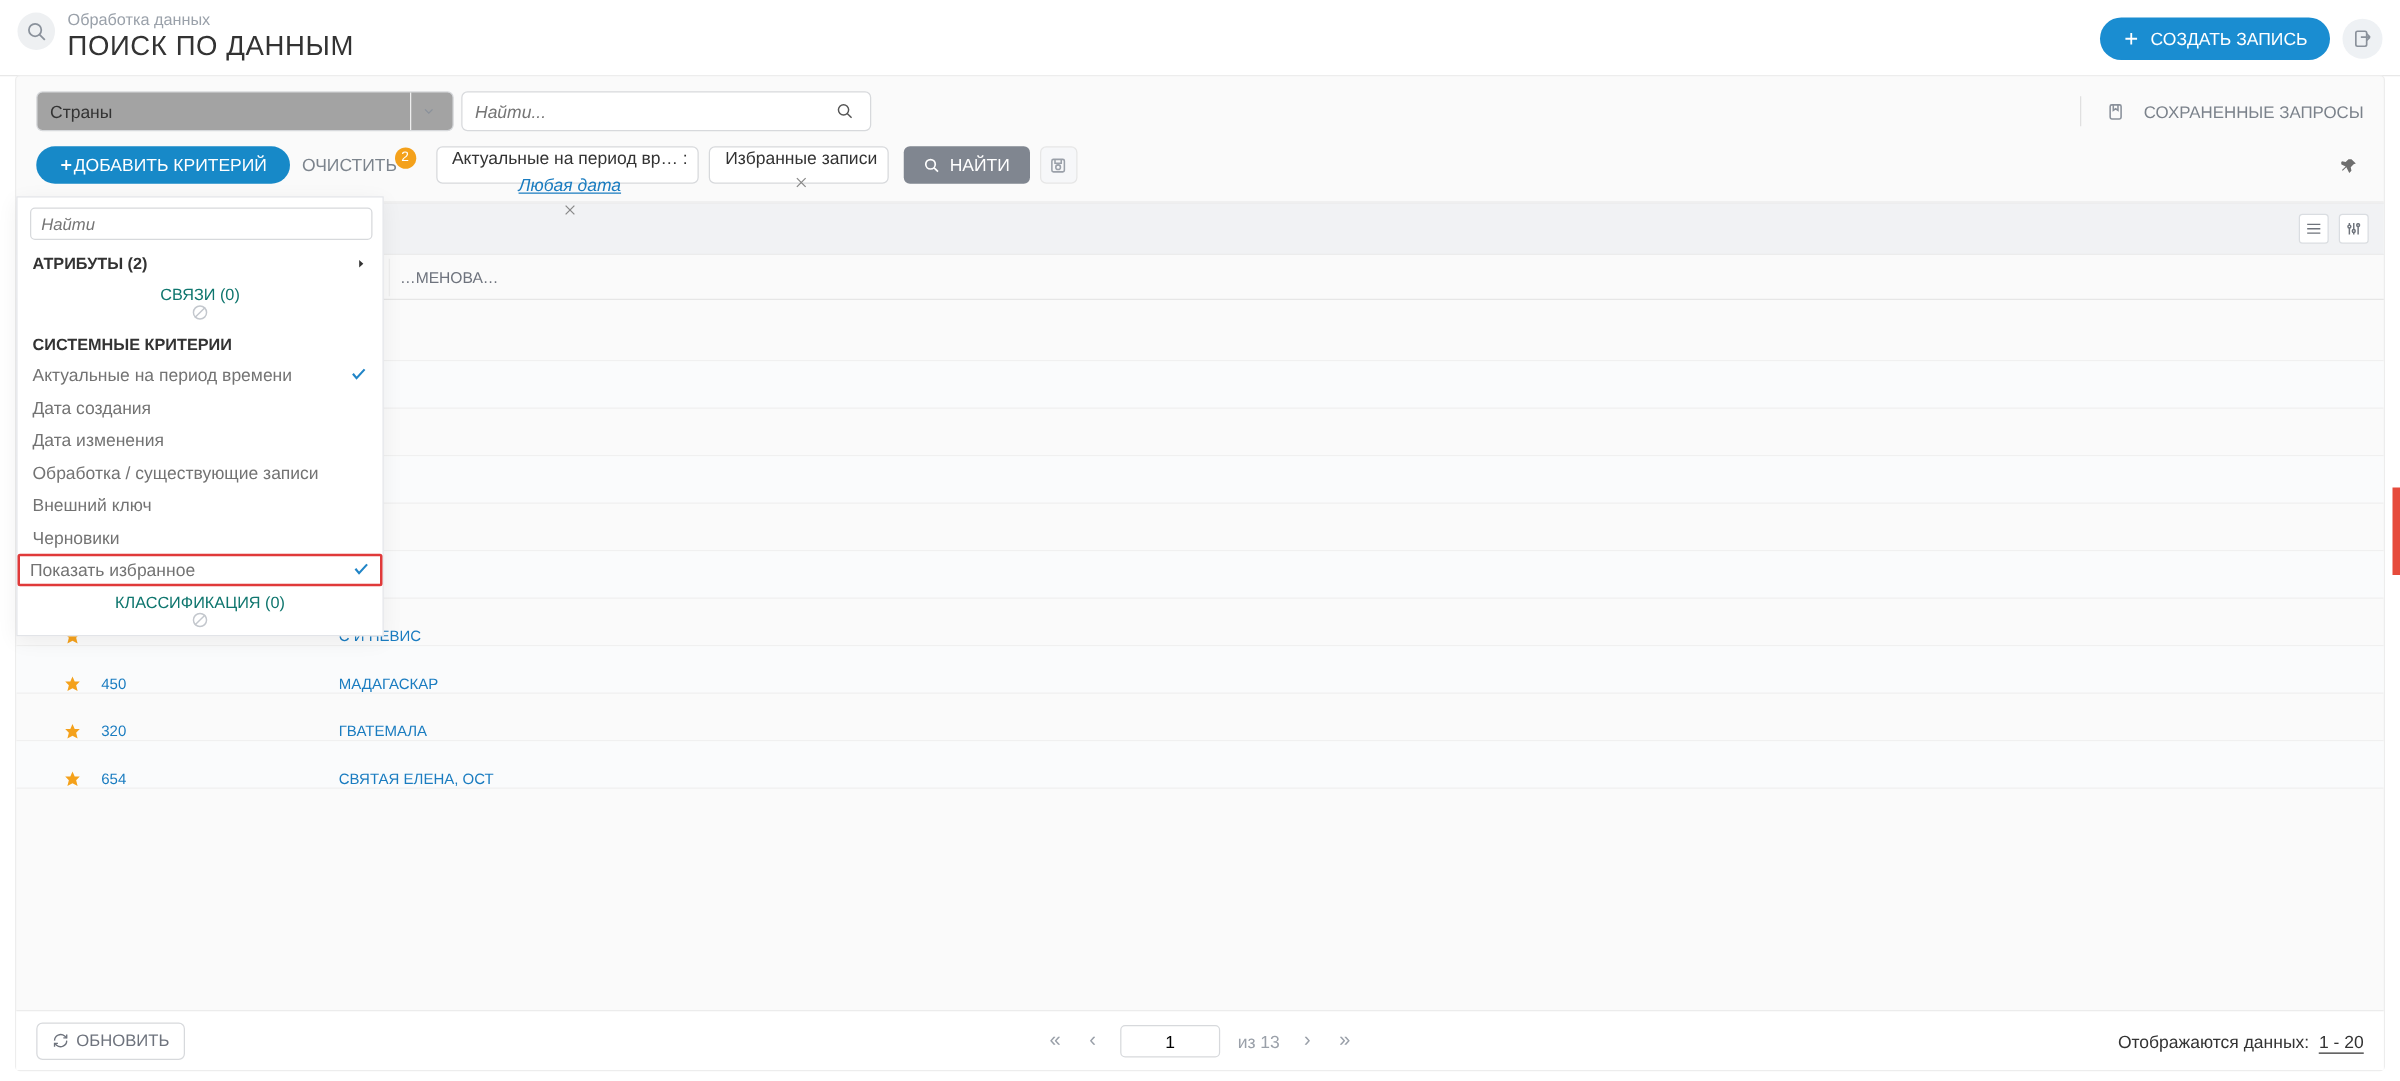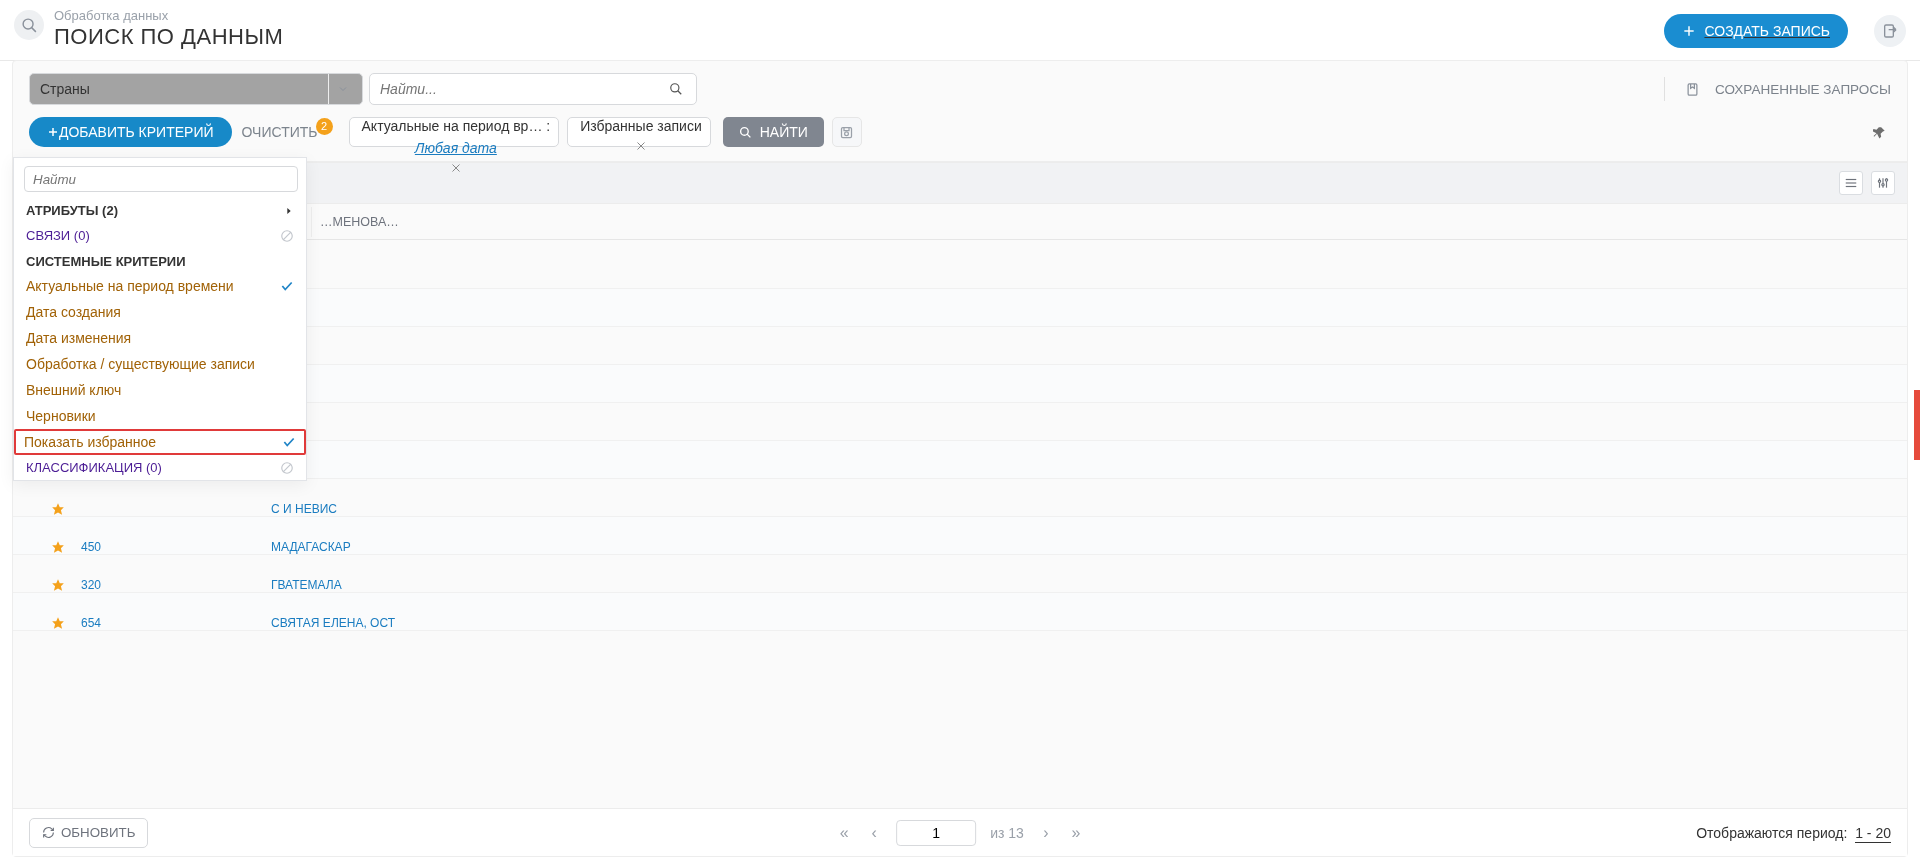--- a/index.html
+++ b/index.html
@@ -4,21 +4,21 @@
 <style>
   * { box-sizing: border-box; margin: 0; padding: 0; font-family: "Segoe UI", Arial, sans-serif; }
   body { background: #fff; font-size: 13px; color: #333; position: relative; width: 1920px; height: 865px; overflow: hidden; }
 
   
   .header { display: flex; align-items: flex-start; justify-content: space-between; padding: 8px 14px 10px 14px; border-bottom: 1px solid #e8e8e8; }
   .header-left { display: flex; align-items: flex-start; gap: 10px; }
   .header-icon { width: 30px; height: 30px; border-radius: 50%; background: #eef0f2; display:flex; align-items:center; justify-content:center; margin-top:2px;}
   .header-titles .breadcrumb { color: #9aa1aa; font-size: 13px; line-height: 16px; }
   .header-titles .page-title { font-size: 22px; font-weight: 400; color: #333; letter-spacing: .5px; }
-  .header-right { display: flex; align-items: center; gap: 26px; margin-top: 6px; text-decoration: underline;}
+  .header-right { display: flex; align-items: center; gap: 10px; margin-top: 6px;}
   .btn-primary-pill { background:#1a8dd1; color:#fff; border:none; border-radius:18px; height:34px; padding:0 18px; font-size:14px; display:flex; align-items:center; gap:8px; cursor:pointer; }
   .ghost-circle { width:32px; height:32px; border-radius:50%; background:#eef1f4; display:flex; align-items:center; justify-content:center; color:#7b7f87; }
 
   
   .outer { position:absolute; left:12px; right:12px; top:60px; bottom:8px; border:1px solid #ededed; border-radius:4px; background:#fafafa; }
 
   
   .filter-top { display:flex; align-items:center; justify-content:space-between; padding:12px 16px 6px 16px; }
   .filter-top-left { display:flex; gap:6px; }
   .select-box { width:334px; height:32px; border:1px solid #d7d9dc; border-radius:5px; background:#a3a3a3; display:flex; align-items:center; padding:0 6px 0 10px; }
@@ -67,23 +67,23 @@
   .pager .arrow { font-size:16px; cursor:pointer; width:16px; text-align:center;}
   .page-input { width:80px; height:26px; border:1px solid #d7d9dc; border-radius:4px; text-align:center; font-size:14px;}
   .footer .records { margin-left:auto; color:#333; }
   .footer .records .range { border-bottom:1px solid #333; padding-bottom:1px; margin-left:4px;}
 
   
   .dropdown { position:absolute; top:157px; left:13px; width:294px; background:#fff; border:1px solid #e2e4e8; box-shadow:0 4px 16px rgba(0,0,0,.06); padding-top:8px; z-index:50;}
   .dd-search { width:274px; height:26px; margin:0 10px 6px 10px; border:1px solid #d7d9dc; border-radius:4px; padding:0 8px; font-style:italic; color:#888; font-size:13px; display:flex; align-items:center;}
   .dd-search input { border:none; outline:none; width:100%; font-style:italic;}
   .dd-section { display:flex; align-items:center; justify-content:space-between; padding:5px 12px; font-size:13px; font-weight:700; color:#333; cursor:pointer;}
-  .dd-section.muted { color:#4c1d95; font-weight:400;}
+  .dd-section.muted { color:#0f766e; font-weight:400;flex-direction:column;}
   .dd-sub-header { padding:6px 12px 4px 12px; font-size:13px; font-weight:700; color:#333;}
-  .dd-item { display:flex; align-items:center; justify-content:space-between; padding:5px 12px; font-size:14px; color:#a16207; cursor:pointer;}
+  .dd-item { display:flex; align-items:flex-start; justify-content:space-between; padding:5px 12px; font-size:14px; color:#737373; cursor:pointer;}
   .dd-item .check { color:#2185c7; }
   .dd-item.highlight { border:2px solid #e03a3a; border-radius:2px; margin:0 0; padding:3px 8px; }
   .dd-block-icon { color:#c3c7cd;}
 
   
   .right-grip { position:absolute; right:0; top:390px; width:6px; height:70px; background:#e64b3c; }
 
   svg { display:block; }
 </style>
 </head>
@@ -335,21 +335,21 @@
     </button>
     <div class="pager">
       <span class="arrow">«</span>
       <span class="arrow">‹</span>
       <input class="page-input" value="1" style="">
       <span>из 13</span>
       <span class="arrow">›</span>
       <span class="arrow">»</span>
     </div>
     <div class="records">
-      <span>Отображаются период:</span>
+      <span>Отображаются данных:</span>
       <span class="range">1 - 20</span>
     </div>
   </div>
 </div>
 
 <div class="dropdown">
   <div class="dd-search">
     <input placeholder="Найти" style="">
   </div>
   <div class="dd-section">

